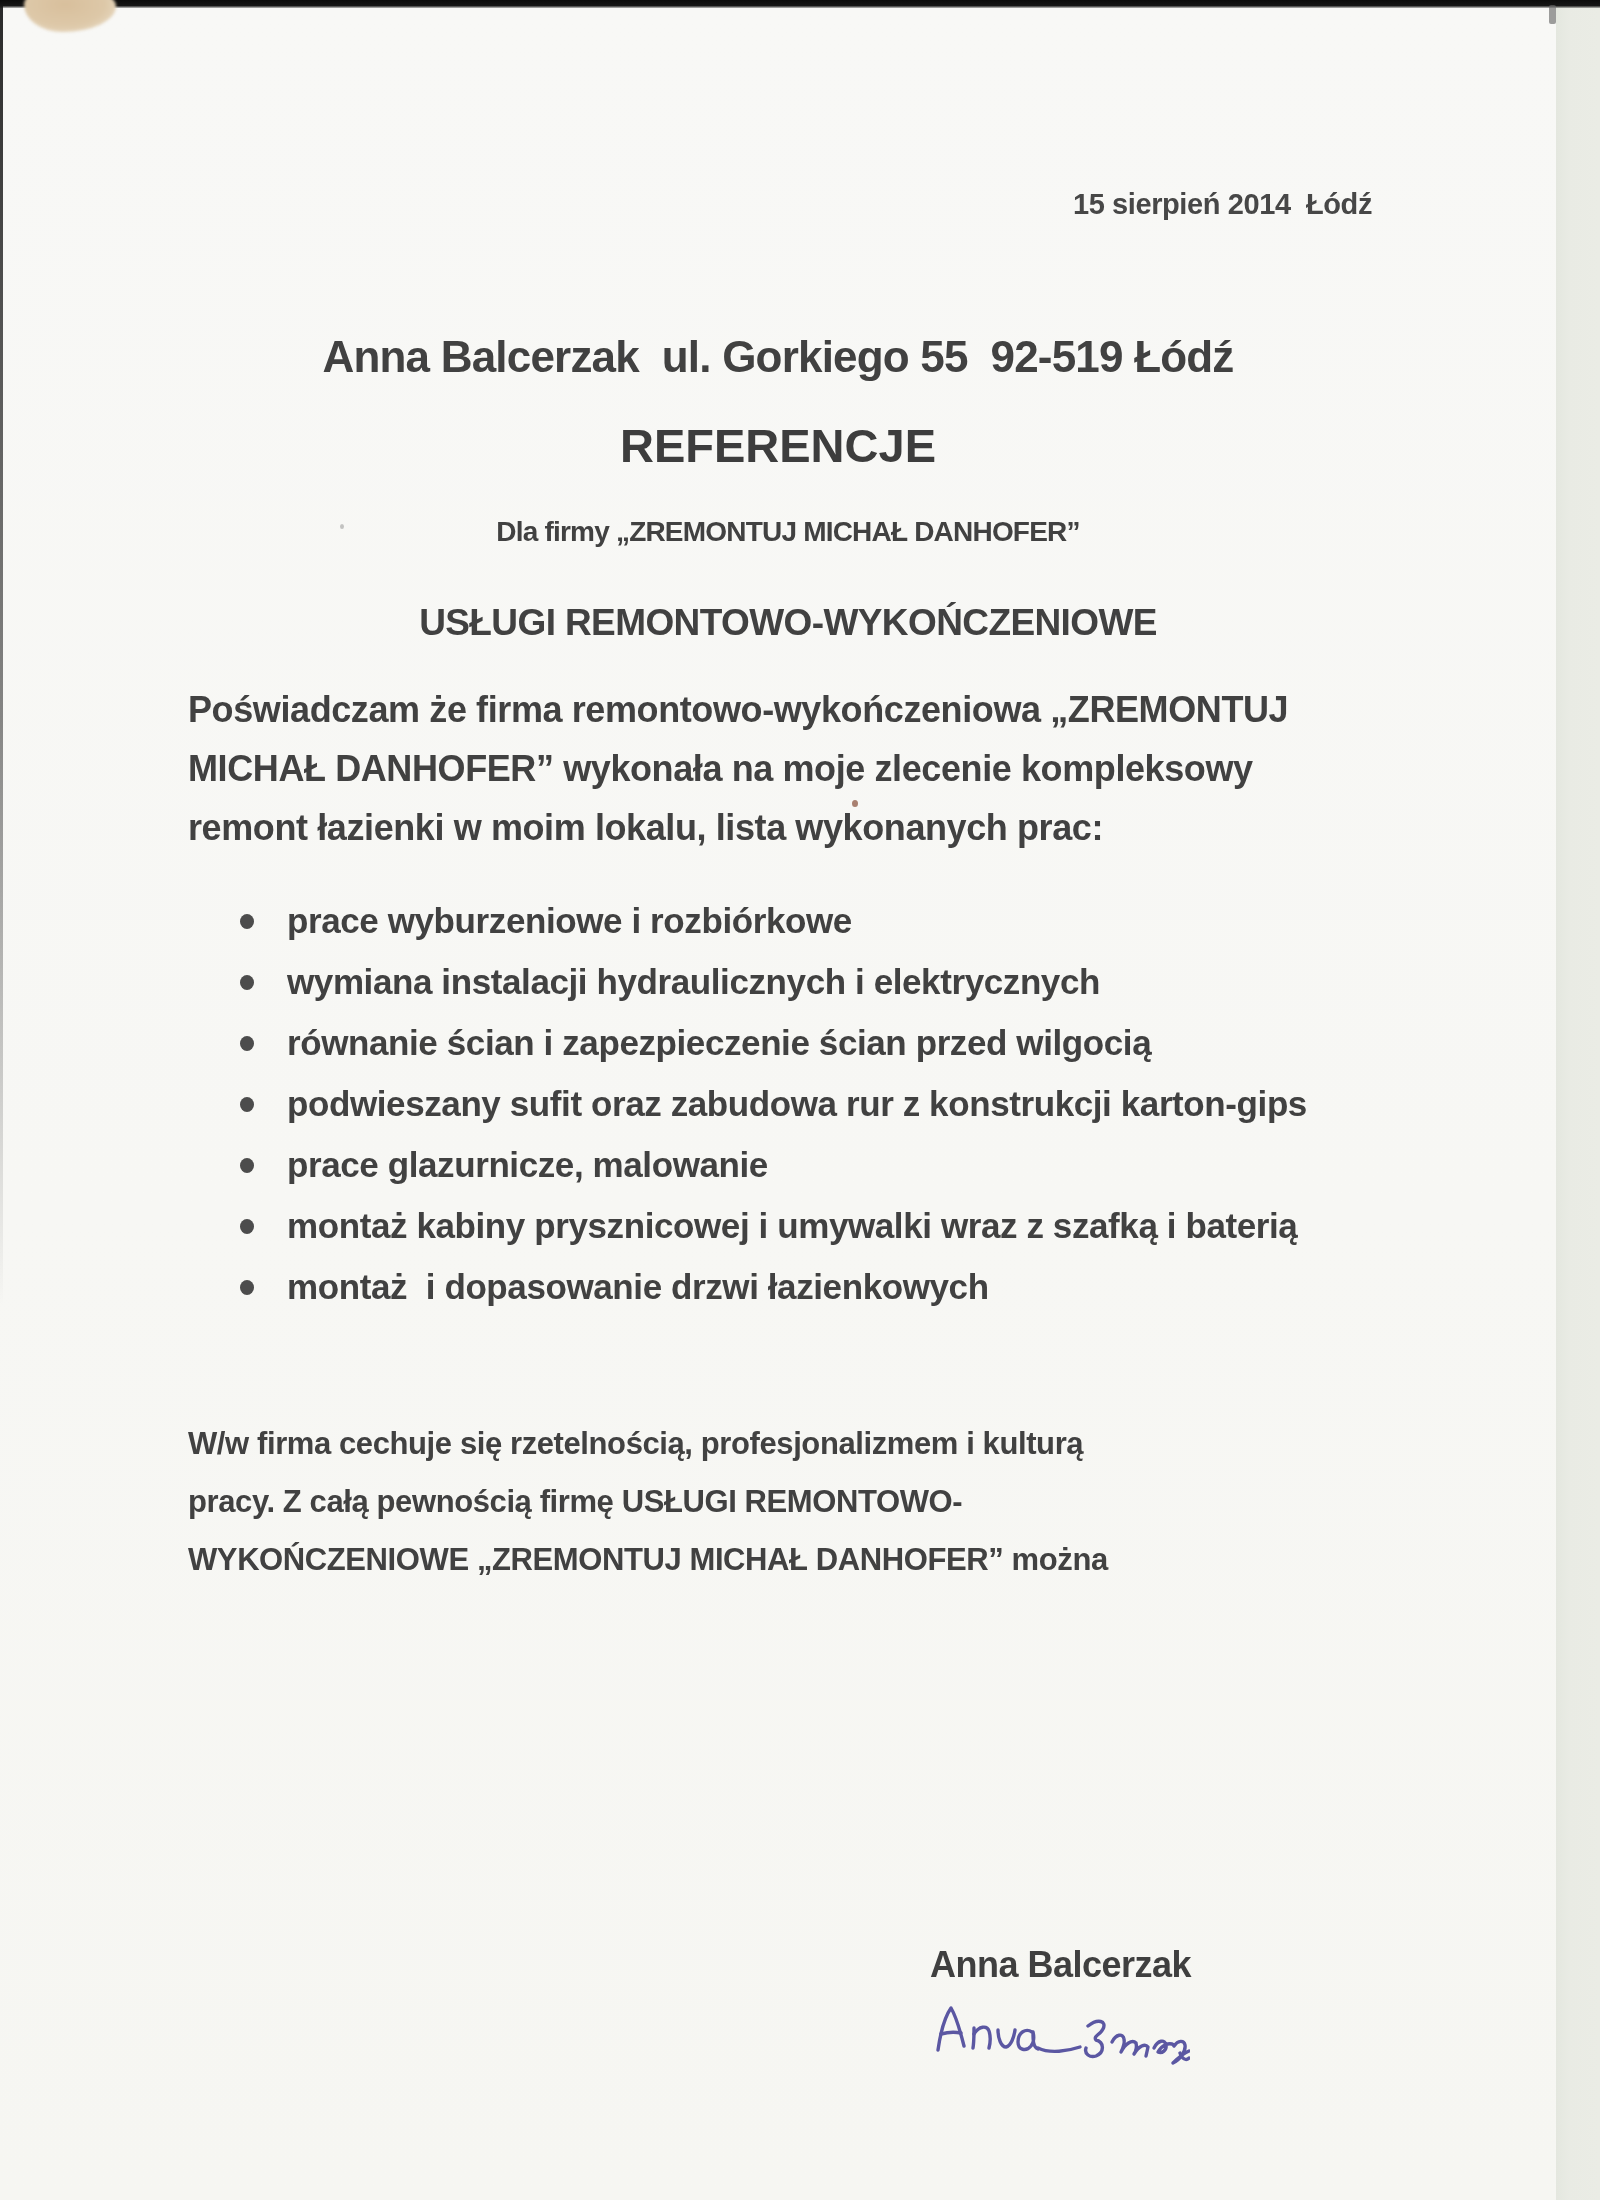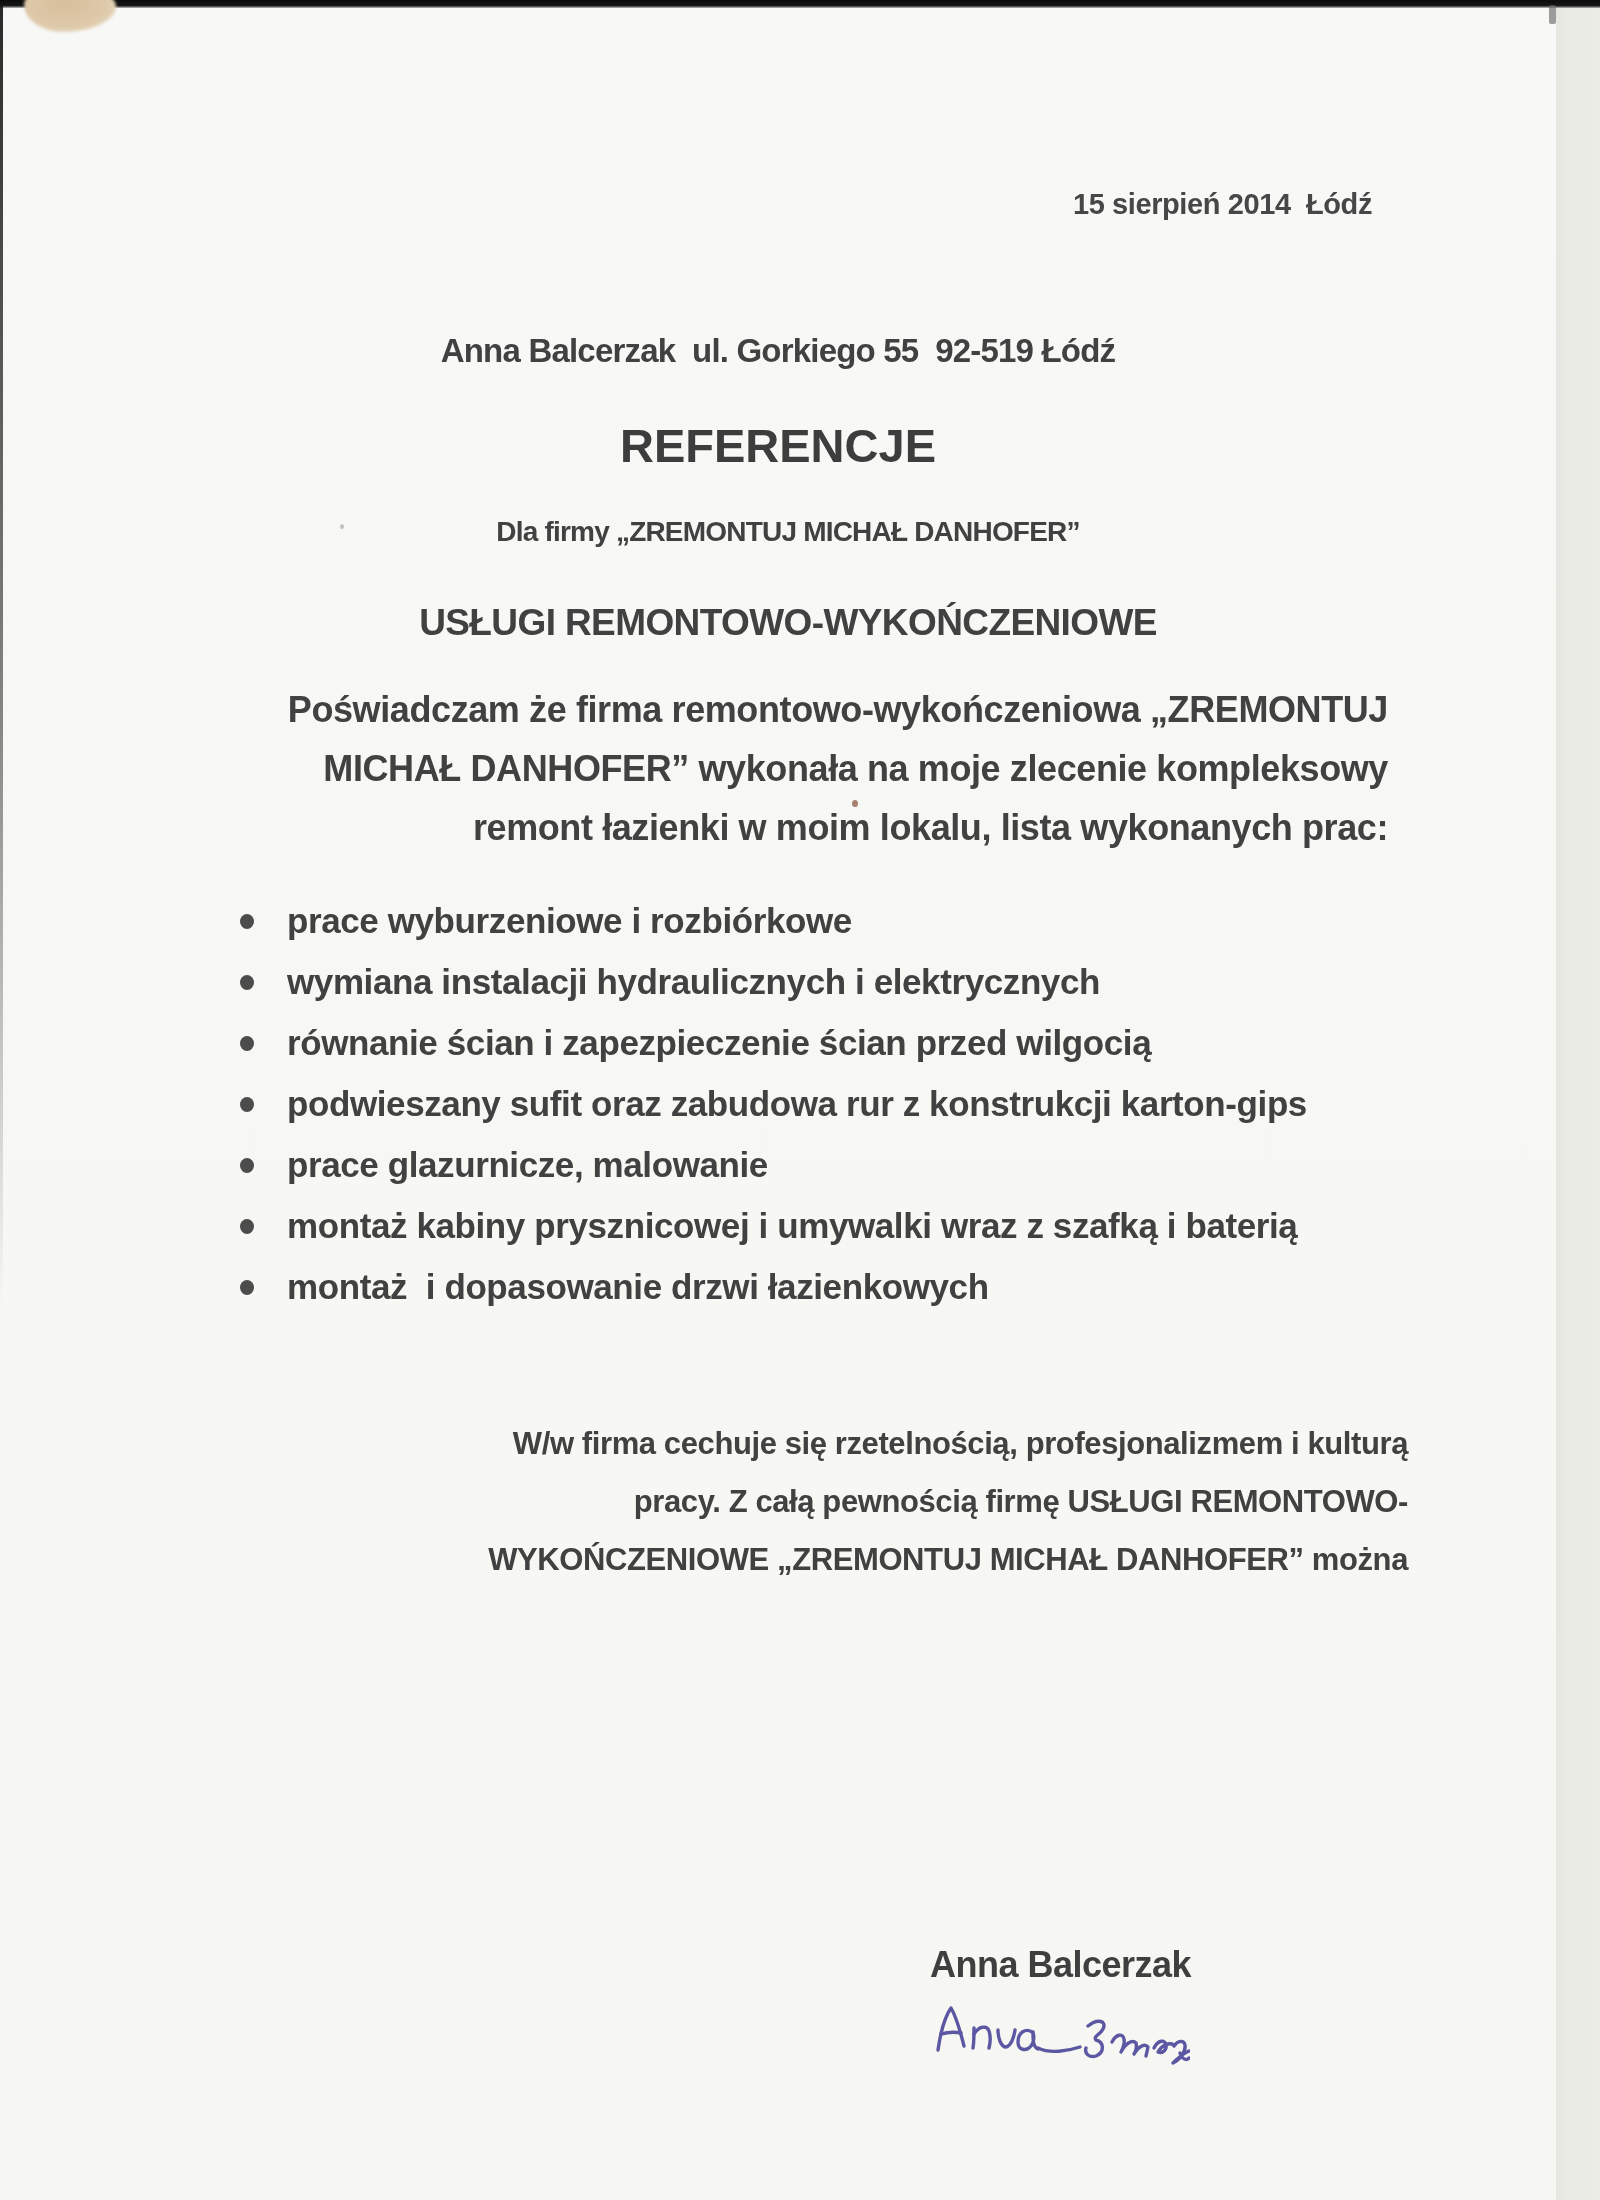--- a/index.html
+++ b/index.html
@@ -113,21 +113,21 @@
     text-align: right;
     font-size: 29px;
     font-weight: 600;
     color: #474747;
   }
   .address-line {
     left: 0;
     top: 332px;
     width: 1556px;
     text-align: center;
-    font-size: 33px;
+    font-size: 44px;
     letter-spacing: -0.8px;
   }
   .doc-title {
     left: 0;
     top: 418px;
     width: 1556px;
     text-align: center;
     font-size: 47px;
     letter-spacing: 0px;
     color: #3d3d3d;
@@ -148,21 +148,21 @@
     font-size: 37px;
     letter-spacing: -0.6px;
   }
   .intro-block {
     left: 188px;
     top: 680px;
     width: 1200px;
     font-size: 36px;
     line-height: 59px;
   }
-  .intro-block > div, .closing-block > div { white-space: pre; text-align: right; }
+  .intro-block > div, .closing-block > div { white-space: pre; }
   .work-list {
     left: 240px;
     top: 890px;
     width: 1180px;
     margin: 0;
     padding: 0;
     list-style: none;
     font-size: 35px;
     line-height: 61px;
   }

